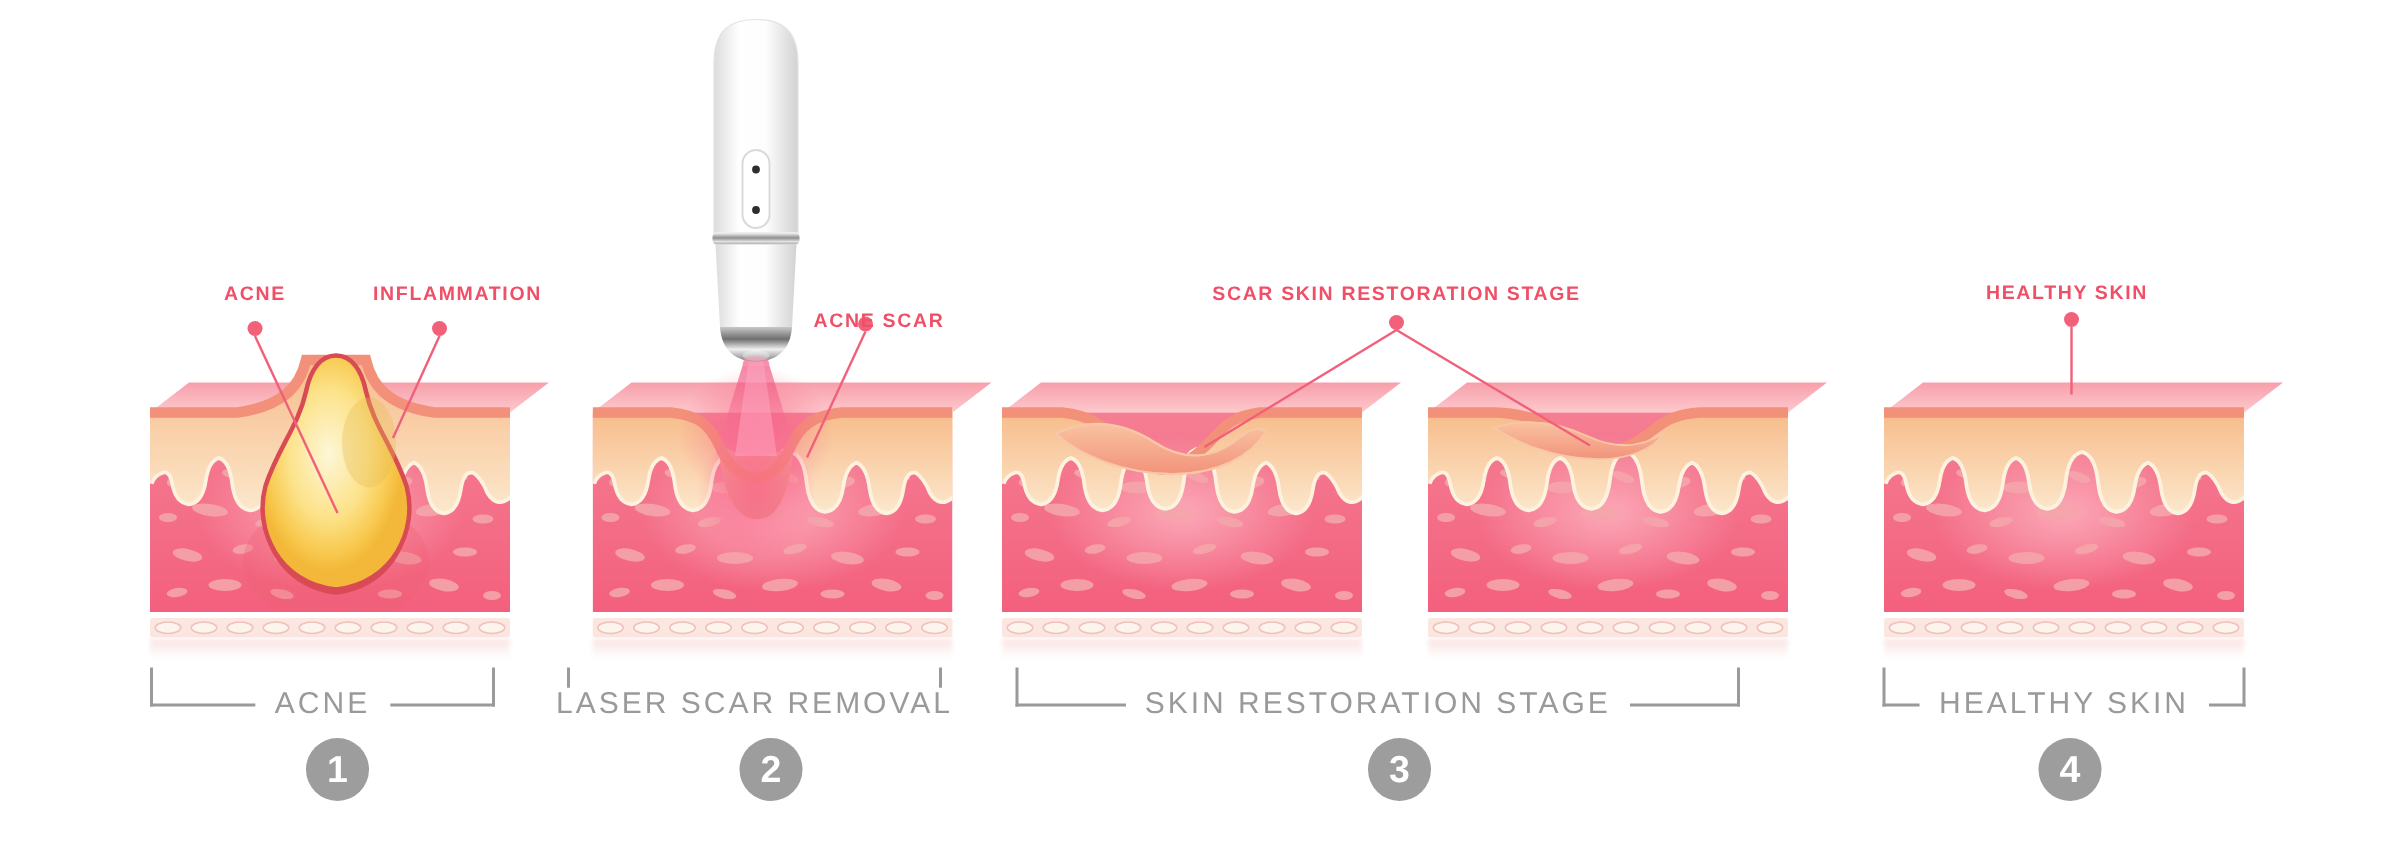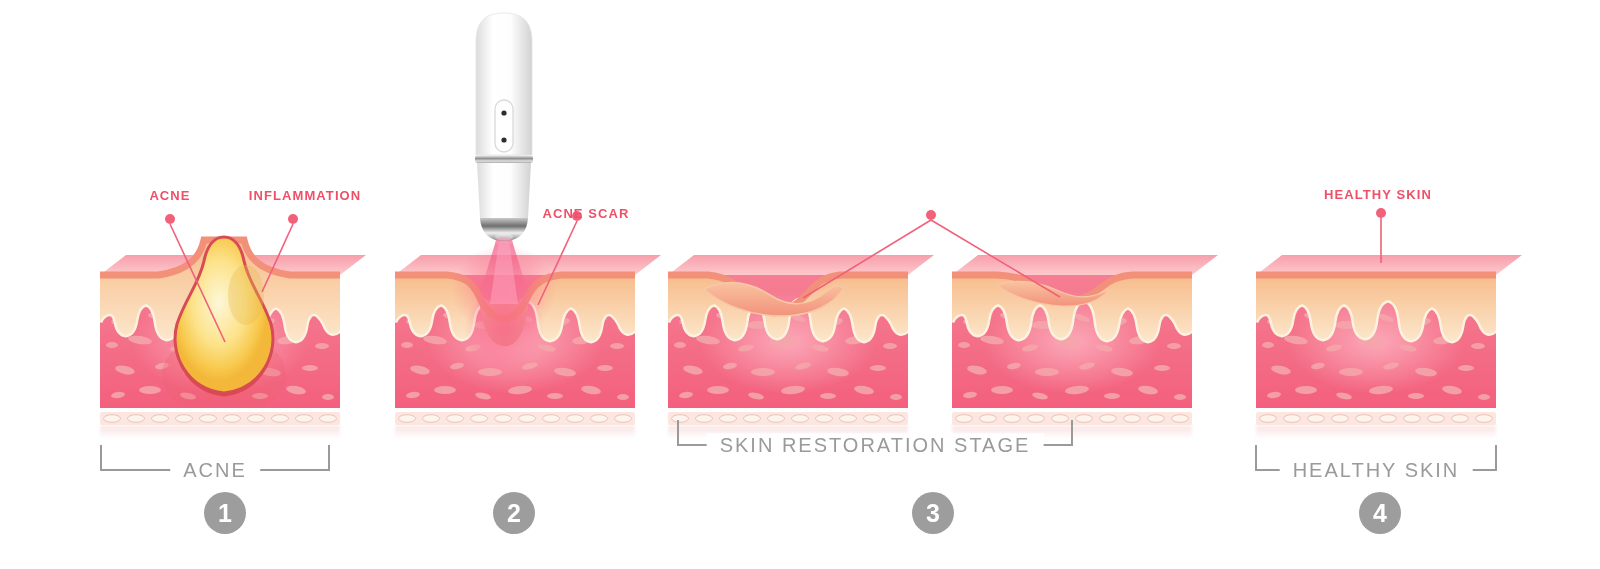--- a/index.html
+++ b/index.html
@@ -396,29 +396,36 @@
       <circle cx="293" cy="219" r="5"></circle>
       <circle cx="577" cy="216" r="5"></circle>
       <circle cx="931" cy="215" r="5"></circle>
       <circle cx="1381" cy="213" r="5"></circle>
     </g>
   </svg>
 
   <div class="callout" style="left:170px;top:188px">ACNE</div>
   <div class="callout" style="left:305px;top:188px">INFLAMMATION</div>
   <div class="callout" style="left:586px;top:206px">ACNE SCAR</div>
+  <div class="callout" style="left:931px;top:188px">SCAR SKIN RESTORATION STAGE</div>
   <div class="callout" style="left:1378px;top:187px">HEALTHY SKIN</div>
 
   <div class="bracket" style="left:100px;top:445px;width:230px">
     <div class="tick l"></div>
     <div class="tick r"></div>
     <div class="hline"></div>
     <div class="cap-label">ACNE</div>
   </div>
-  <div class="bracket" style="left:677px;top:420px;width:396px">
+  <div class="bracket" style="left:378px;top:445px;width:250px">
+    <div class="tick l"></div>
+    <div class="tick r"></div>
+    <div class="hline"></div>
+    <div class="cap-label">LASER SCAR REMOVAL</div>
+  </div>
+  <div class="bracket" style="left:677px;top:445px;width:483px">
     <div class="tick l"></div>
     <div class="tick r"></div>
     <div class="hline"></div>
     <div class="cap-label">SKIN RESTORATION STAGE</div>
   </div>
   <div class="bracket" style="left:1255px;top:445px;width:242px">
     <div class="tick l"></div>
     <div class="tick r"></div>
     <div class="hline"></div>
     <div class="cap-label">HEALTHY SKIN</div>

